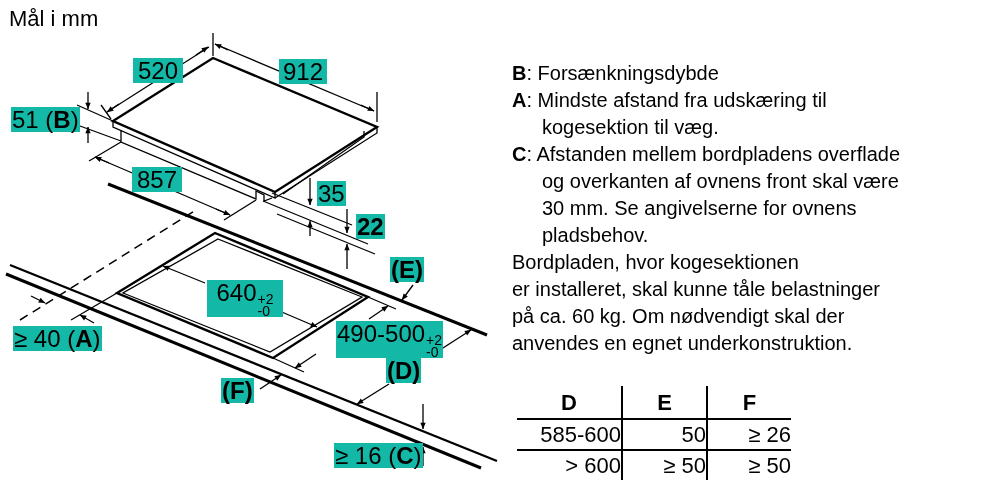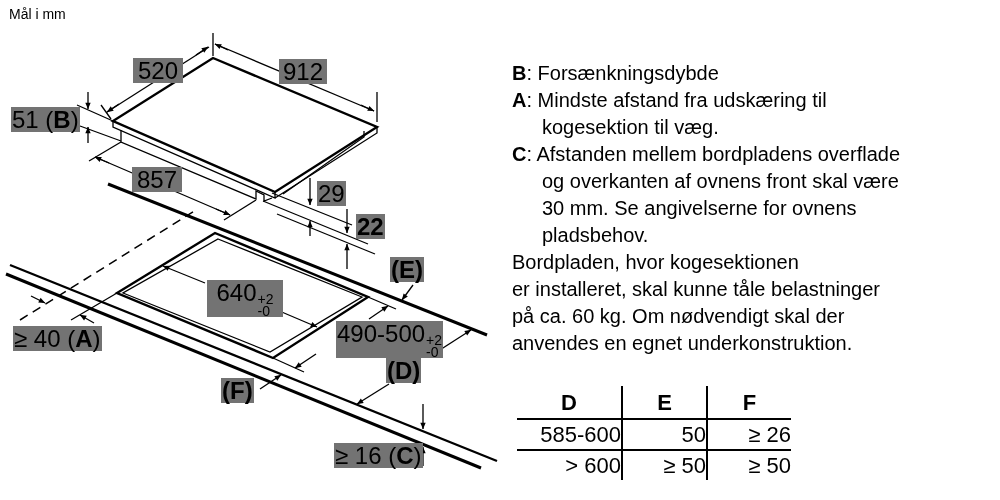--- a/index.html
+++ b/index.html
@@ -12,30 +12,30 @@
   svg path{stroke:#000;fill:none;stroke-linecap:butt;stroke-linejoin:miter;}
   .w12{stroke-width:1.3px;}
   .w15{stroke-width:1.5px;}
   .w22{stroke-width:2.2px;}
   .w24{stroke-width:2.4px;}
   .w30{stroke-width:3px;}
   .wf{fill:#fff;}
   .ar{marker-end:url(#ah);}
   .dash{stroke-dasharray:9 6;}
   .lbl{
-    position:absolute;font-size:24px;line-height:1.05;background:#737373;
+    position:absolute;font-size:24px;line-height:1.05;background:#14b8a6;
     padding:0 1px;white-space:nowrap;
   }
   .ctr{text-align:center;}
   .ballbold{font-weight:bold;}
   .tol{
     display:inline-flex;flex-direction:column;align-items:flex-start;
     font-size:14px;line-height:12px;vertical-align:-3px;margin-left:1px;
   }
-  .title{position:absolute;left:9px;top:6px;font-size:14px;}
+  .title{position:absolute;left:9px;top:6px;font-size:22px;}
   .rpanel{position:absolute;left:512px;top:60px;width:462px;font-size:20px;line-height:27px;}
   .def{padding-left:30px;text-indent:-30px;white-space:pre-line;}
   .def b{font-weight:bold;}
   .para{white-space:pre-line;}
   table.spec{border-collapse:collapse;margin:29px 0 0 5px;font-size:22px;text-align:center;}
   table.spec th,table.spec td{padding:0;font-weight:normal;}
   table.spec th{font-weight:bold;height:32px;border-bottom:2px solid #000;}
   table.spec td{height:29px;text-align:right;}
   table.spec tr.r1 td{border-bottom:2px solid #000;}
   table.spec .c0{width:104px;}
@@ -138,21 +138,21 @@
       <path class="w12 ar" d="M347,269 L347,244"></path>
     </g>
   </svg>
 
   <div class="title">Mål i mm</div>
 
   <div class="lbl ctr" style="left:133px;top:58px;width:48px;"><span>520</span></div>
   <div class="lbl ctr" style="left:279px;top:59px;width:46px;"><span>912</span></div>
   <div class="lbl" style="left:11px;top:107px;"><span>51 (</span><b>B</b><span>)</span></div>
   <div class="lbl ctr" style="left:132px;top:167px;width:48px;"><span>857</span></div>
-  <div class="lbl" style="left:317px;top:181px;"><span>29</span></div>
+  <div class="lbl" style="left:317px;top:181px;"><span>35</span></div>
   <div class="lbl" style="left:356px;top:214px;font-weight:bold;"><span>22</span></div>
 
   <div class="lbl ctr" style="left:207px;top:280px;width:74px;">
     <span>640</span><span class="tol">
         <span>+2</span>
         <span>-0</span>
       </span>
   </div>
   <div class="lbl" style="left:328px;top:321px;margin-left:8px;">
     <span>490-500</span><span class="tol">

